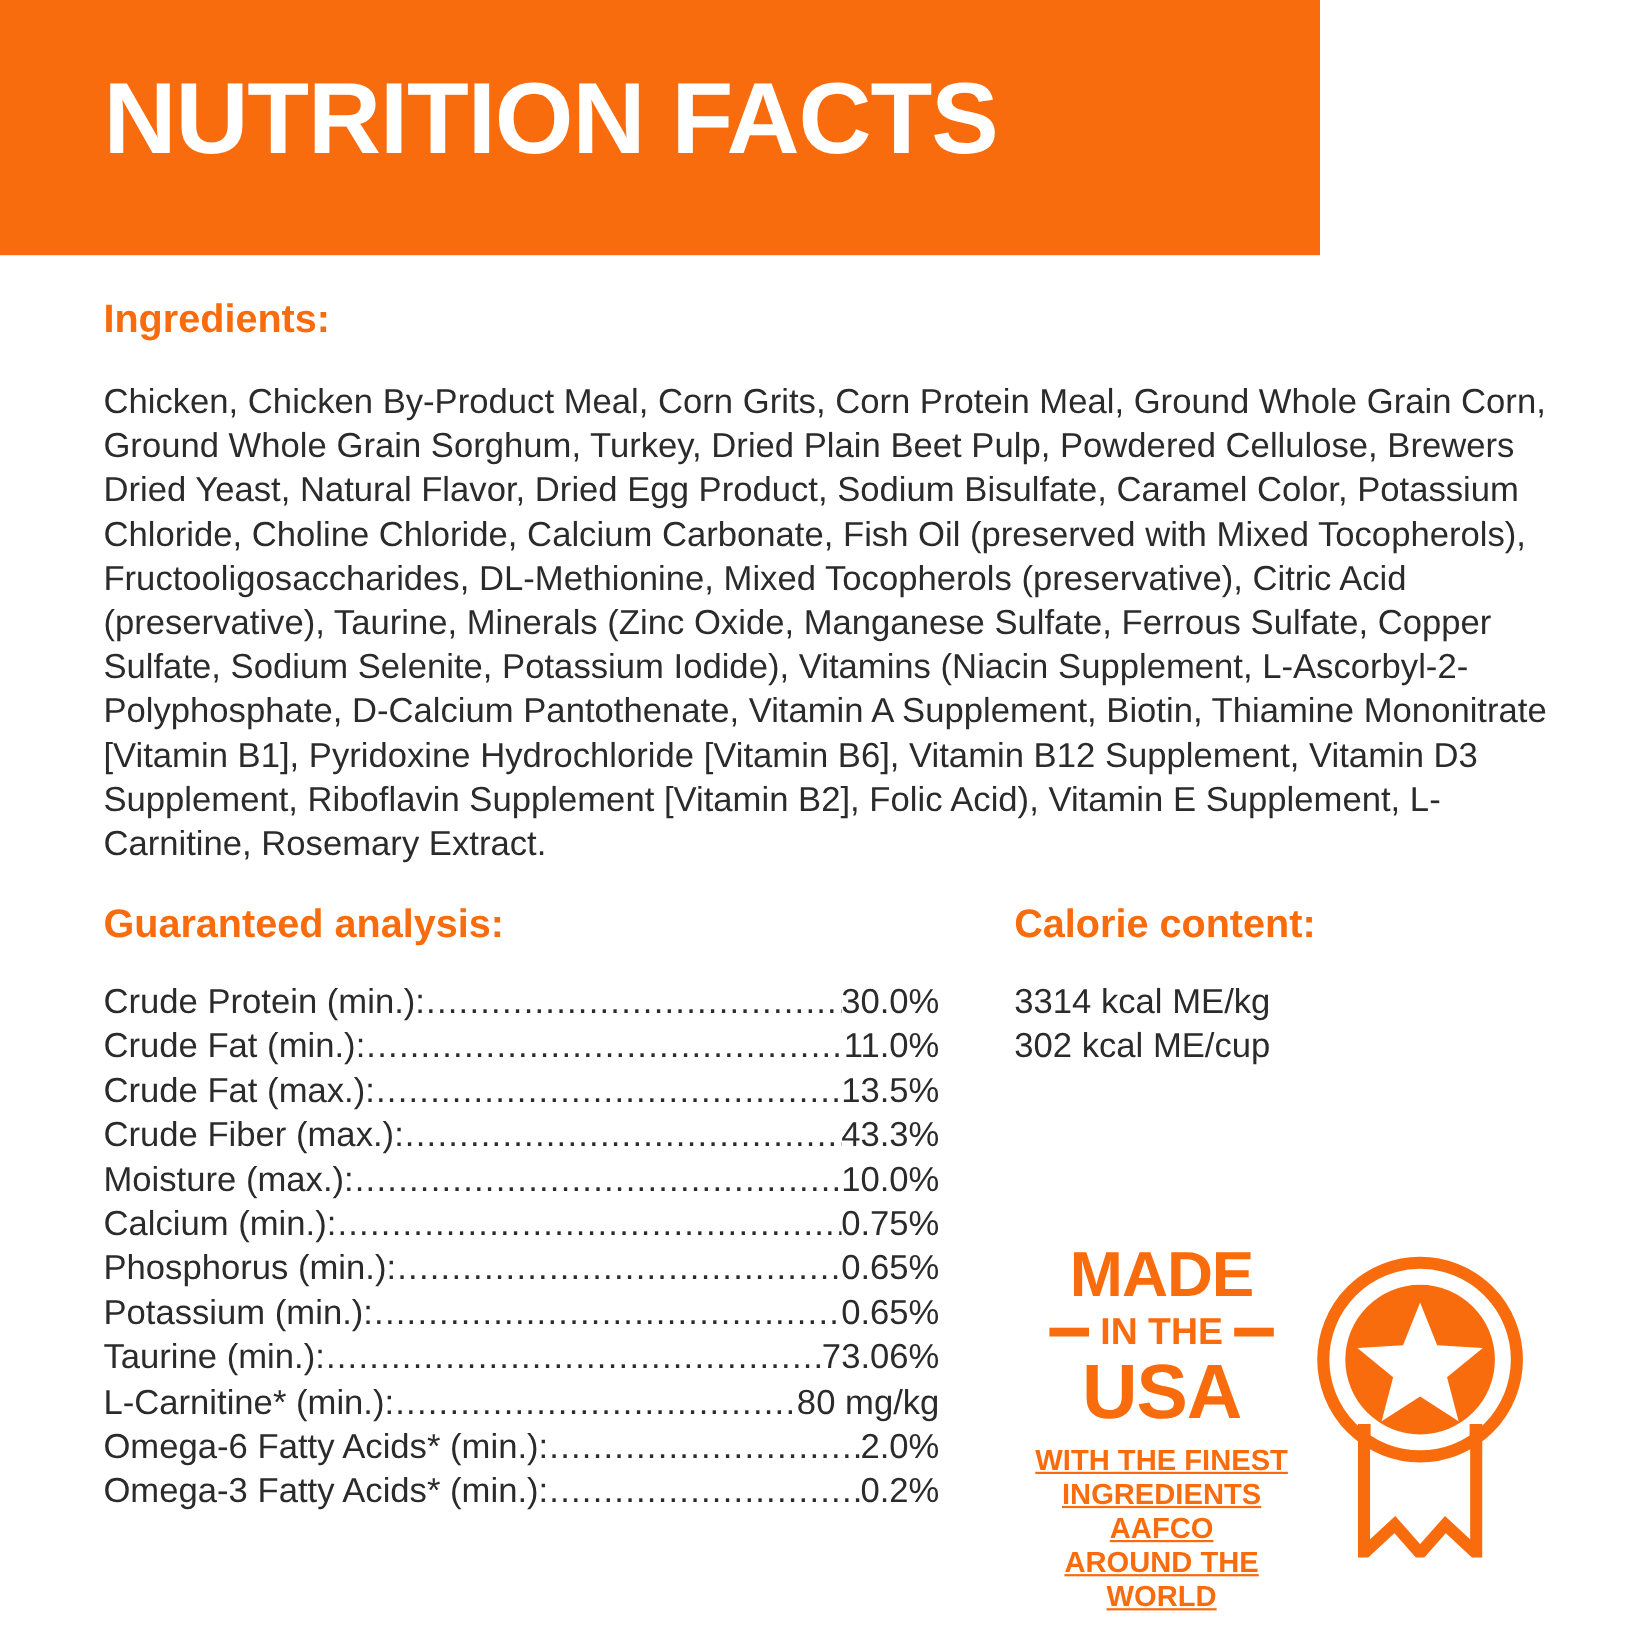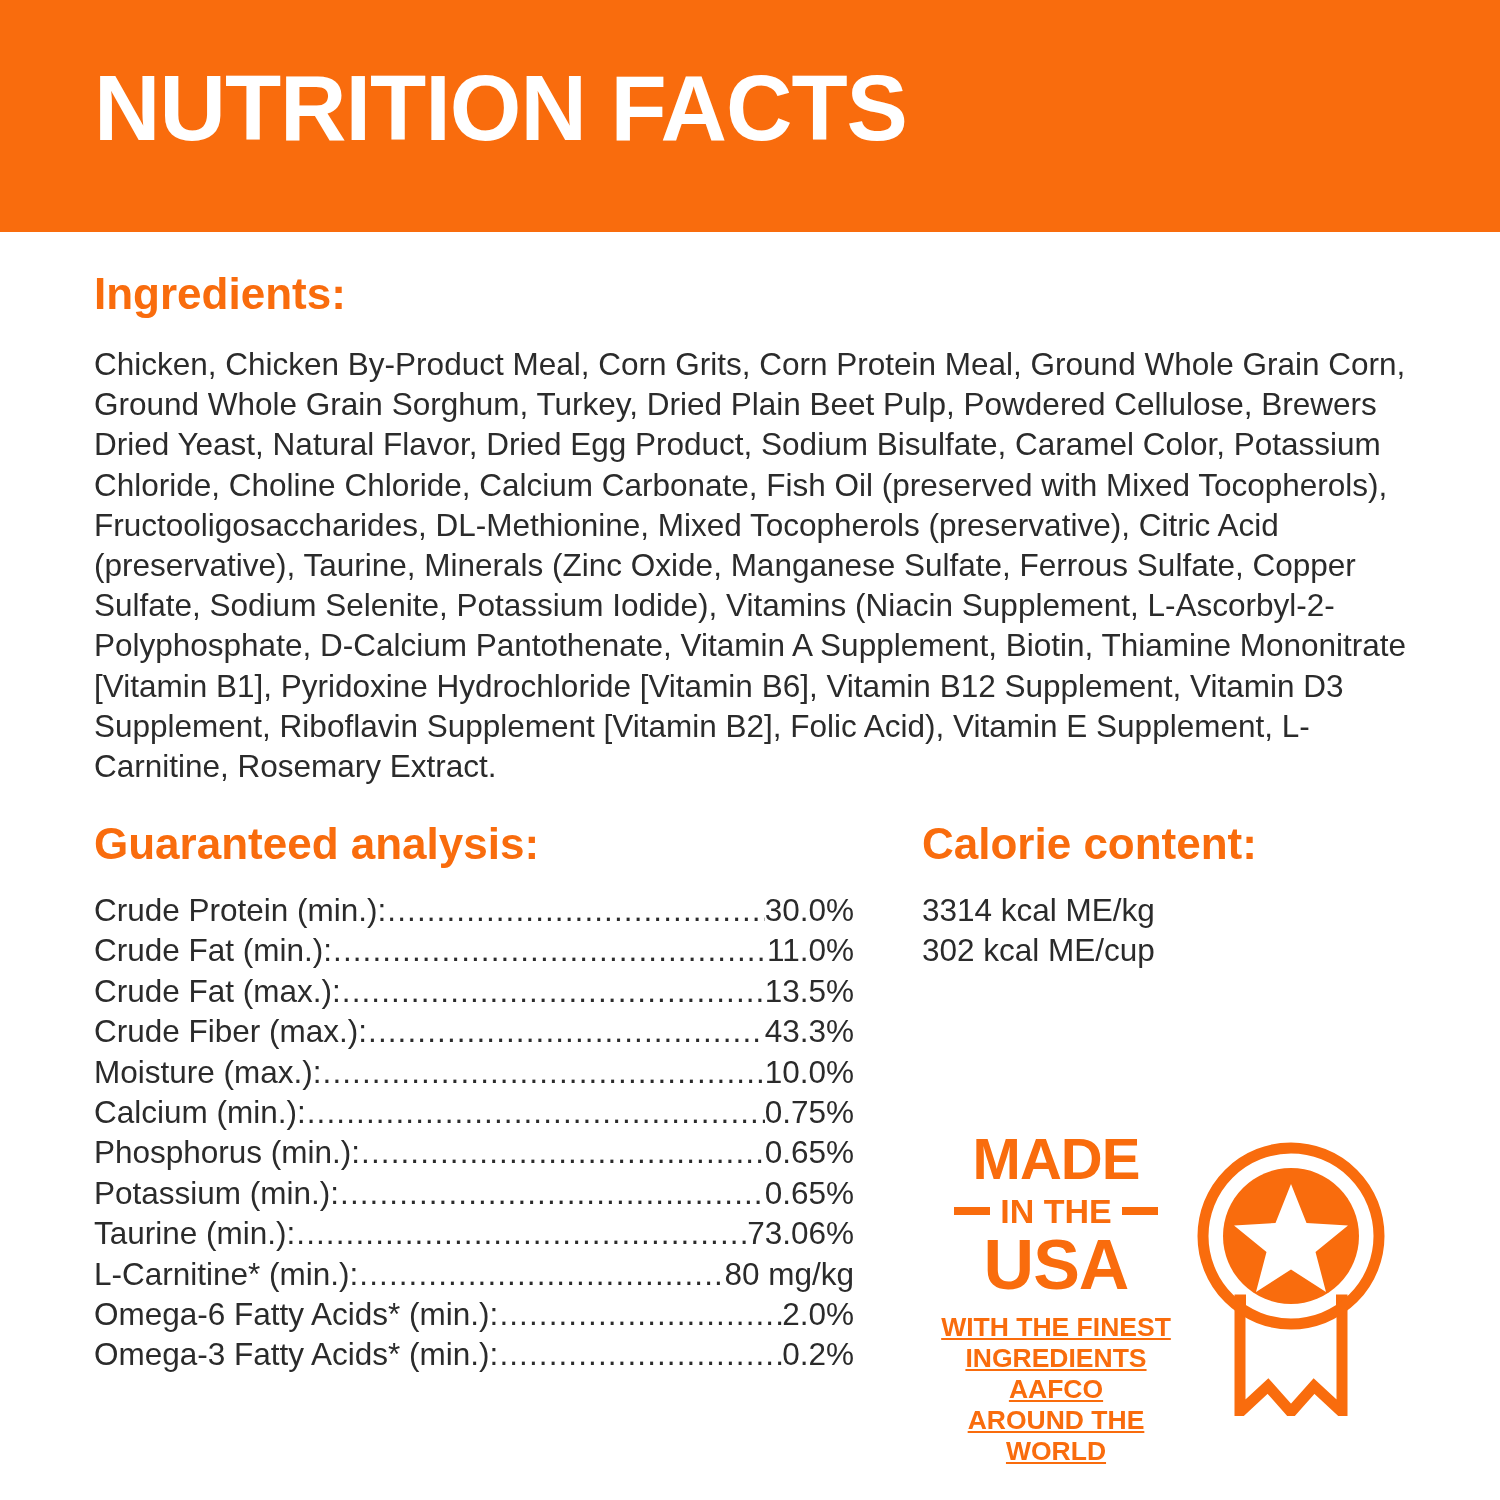--- a/index.html
+++ b/index.html
@@ -18,40 +18,40 @@
     width: 1500px;
     height: 1500px;
     background: #ffffff;
     box-sizing: border-box;
   }
   
   .header {
     position: absolute;
     left: 0;
     top: 0;
-    width: 1500px;
+    width: 1200px;
     height: 232px;
     background: #f96c0d;
     box-sizing: border-box;
   }
   .header-title {
     position: absolute;
     left: 94px;
     top: 62px;
     color: #ffffff;
     font-size: 92px;
     font-weight: bold;
     letter-spacing: -1px;
     line-height: 1;
     white-space: nowrap;
   }
   
   .section-heading {
     color: #f96c0d;
-    font-size: 44px;
+    font-size: 36px;
     font-weight: bold;
     line-height: 1;
     white-space: nowrap;
     text-align: right;
   }
   #ingredients-heading {
     position: absolute;
     left: 94px;
     top: 272px;
   }

